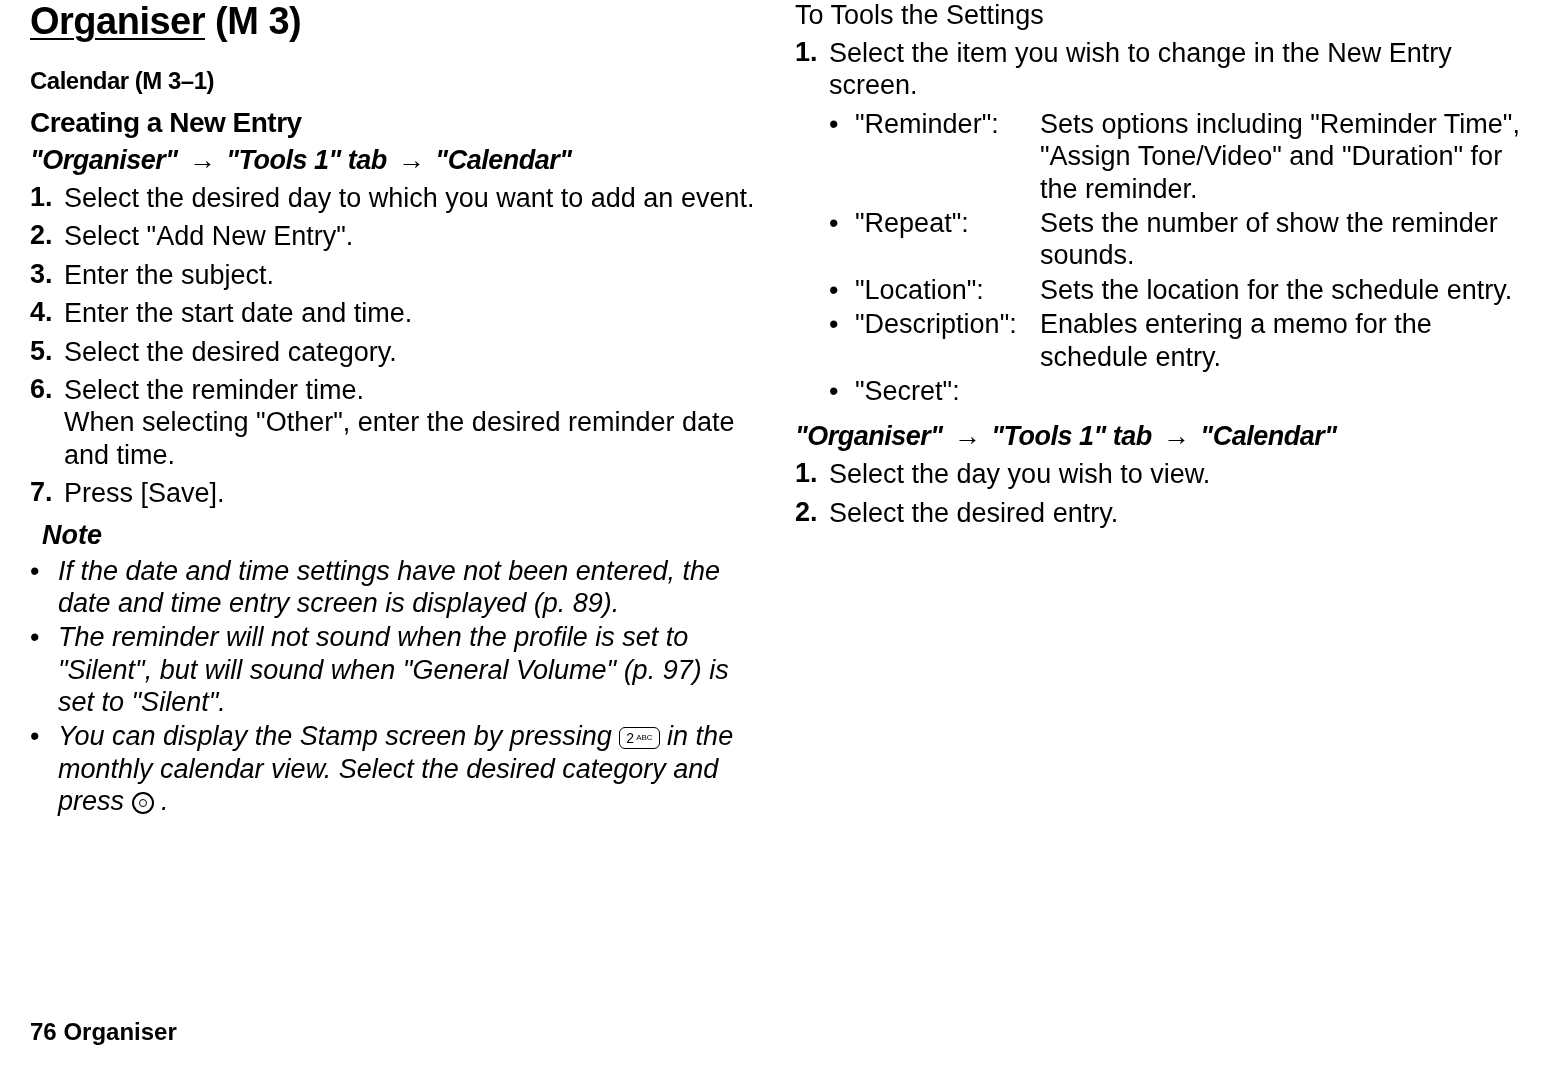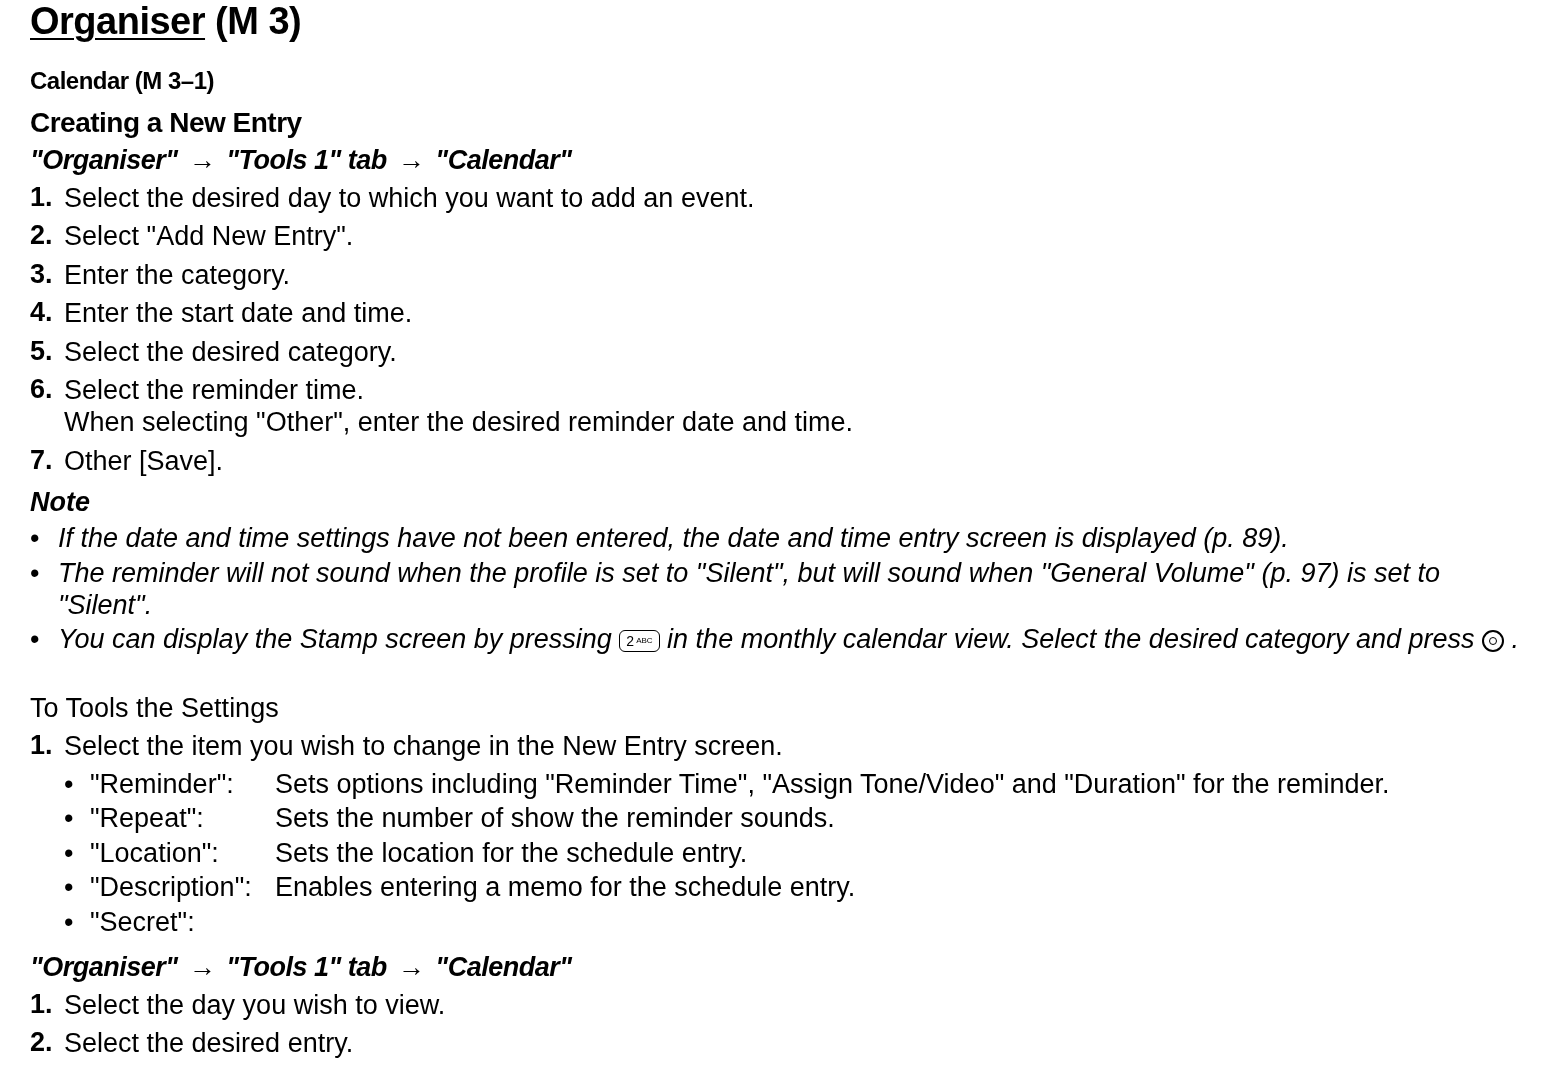--- a/index.html
+++ b/index.html
@@ -14,21 +14,21 @@
     width: 1565px;
     height: 1076px;
     box-sizing: border-box;
     padding: 0 40px 30px 30px;
     display: flex;
     flex-direction: column;
     justify-content: space-between;
   }
   .content {
     display: flex;
-    flex-direction: column;
+    flex-direction: row;
     gap: 35px;
   }
   .col {
     flex: 1 1 50%;
   }
   h1 {
     font-size: 38px;
     font-weight: 700;
     margin: 0 0 24px 0;
     letter-spacing: -0.5px;
@@ -78,21 +78,21 @@
   }
   .subtext {
     font-size: 27px;
     margin-left: 34px;
     line-height: 1.2;
   }
   .note-label {
     font-size: 27px;
     font-weight: 700;
     font-style: italic;
-    margin: 8px 0 4px 0;
+    margin: 8px 0 4px 12px;
   }
   ul.notes {
     list-style: none;
     padding: 0;
     margin: 0;
   }
   ul.notes > li {
     font-size: 27px;
     font-style: italic;
     display: flex;
@@ -193,38 +193,38 @@
         <li>
             <span class="num">1.</span>
             <span class="txt">Select the desired day to which you want to add an event.</span>
           </li>
         <li>
             <span class="num">2.</span>
             <span class="txt">Select "Add New Entry".</span>
           </li>
         <li>
             <span class="num">3.</span>
-            <span class="txt">Enter the category.</span>
+            <span class="txt">Enter the subject.</span>
           </li>
         <li>
             <span class="num">4.</span>
             <span class="txt">Enter the start date and time.</span>
           </li>
         <li>
             <span class="num">5.</span>
             <span class="txt">Select the desired category.</span>
           </li>
         <li style="flex-wrap:wrap;">
           <span class="num">6.</span>
             <span class="txt">Select the reminder time.</span>
           <div class="subtext" style="flex-basis:100%;">When selecting "Other", enter the desired reminder date and time.</div>
         </li>
         <li>
             <span class="num">7.</span>
-            <span class="txt">Other [Save].</span>
+            <span class="txt">Press [Save].</span>
           </li>
       </ol>
       <div class="note-label">Note</div>
       <ul class="notes">
         <li>
             <span class="bullet">•</span>
             <span>If the date and time settings have not been entered, the date and time entry screen is displayed (p. 89).</span>
           </li>
         <li>
             <span class="bullet">•</span>

